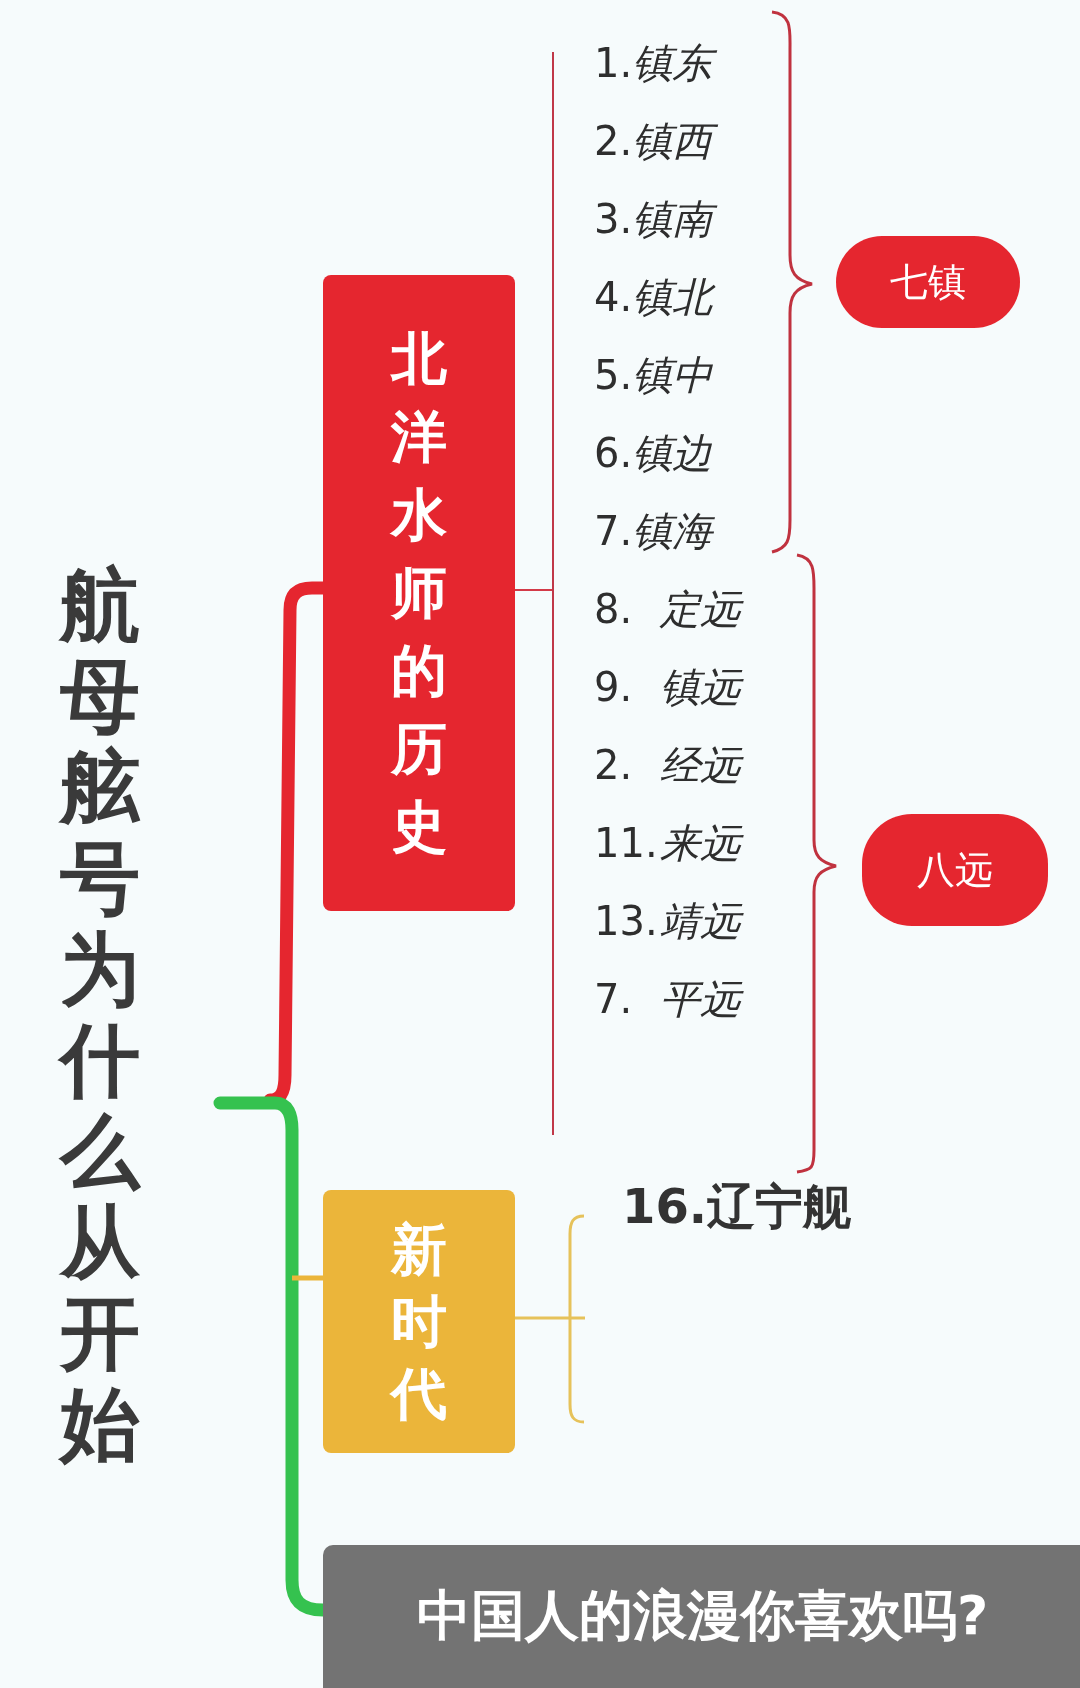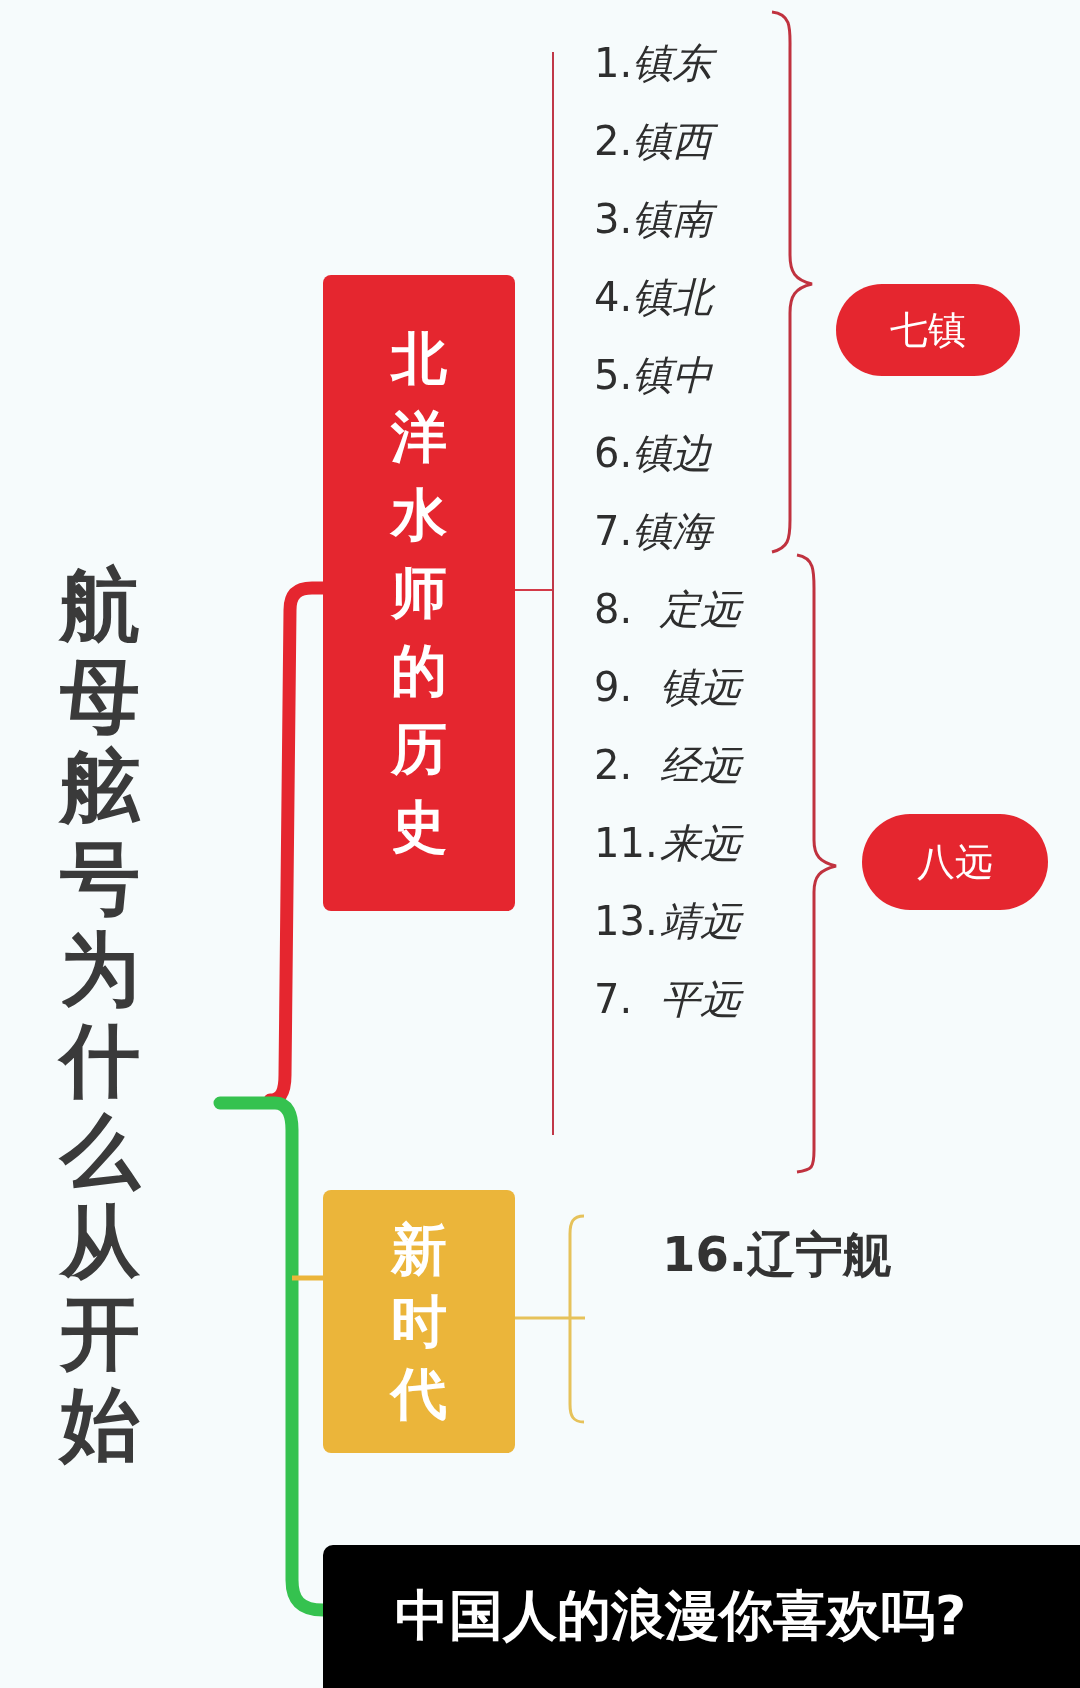--- a/index.html
+++ b/index.html
@@ -26,43 +26,43 @@
       color: #fff; font-weight: bold; font-size: 56px; line-height: 78px;
     }
     .cat-yellow {
       left: 323px; top: 1190px; width: 192px; height: 263px;
       background: #ebb53a; border-radius: 8px;
       display: flex; flex-direction: column; align-items: center; justify-content: center;
       color: #fff; font-weight: bold; font-size: 56px; line-height: 72px;
     }
     .cat-green {
       left: 323px; top: 1545px; width: 757px; height: 143px;
-      background: #000000; border-radius: 10px 0 0 0;
+      background: #737373; border-radius: 10px 0 0 0;
       display: flex; align-items: center; justify-content: flex-start;
-      padding-left: 72px; box-sizing: border-box;
+      padding-left: 94px; box-sizing: border-box;
       color: #fff; font-weight: bold; font-size: 54px;
     }
     .ship-list { left: 594px; top: 24px; }
     .ship {
       height: 78px; display: flex; align-items: center;
       font-size: 40px; color: #2e2e2e;
     }
     .ship .num { display: inline-block; }
     .ship .name { display: inline-block; font-style: italic; }
-    .new-list { left: 622px; top: 1196px; margin-left: 40px; }
+    .new-list { left: 622px; top: 1148px; }
     .new-ship {
       height: 118px; display: flex; align-items: center;
       font-size: 48px; font-weight: bold; color: #333;
     }
     .pill {
       background: #e5262f; color: #fff; font-size: 38px;
       border-radius: 50px; display: flex; align-items: center; justify-content: center;
     }
-    .pill-7 { left: 836px; top: 236px; width: 184px; height: 92px; margin-top: 48px; }
-    .pill-8 { left: 862px; top: 814px; width: 186px; height: 96px; }
+    .pill-7 { left: 836px; top: 236px; width: 184px; height: 92px; }
+    .pill-8 { left: 862px; top: 814px; width: 186px; height: 112px; }
   </style>
 </head>
 <body>
 
 <svg class="lines" width="1080" height="1688">
 
   <path d="M 270 1100 C 282 1100 285 1090 285 1075 L 290 610 C 290 594 298 588 312 588 L 323 588" fill="none" stroke="#e5262f" stroke-width="13" stroke-linecap="round"></path>
 
   <path d="M 220 1103 L 275 1103 C 288 1103 292 1115 292 1130 L 292 1580 C 292 1600 300 1610 323 1610" fill="none" stroke="#35c24f" stroke-width="13" stroke-linecap="round"></path>
 

